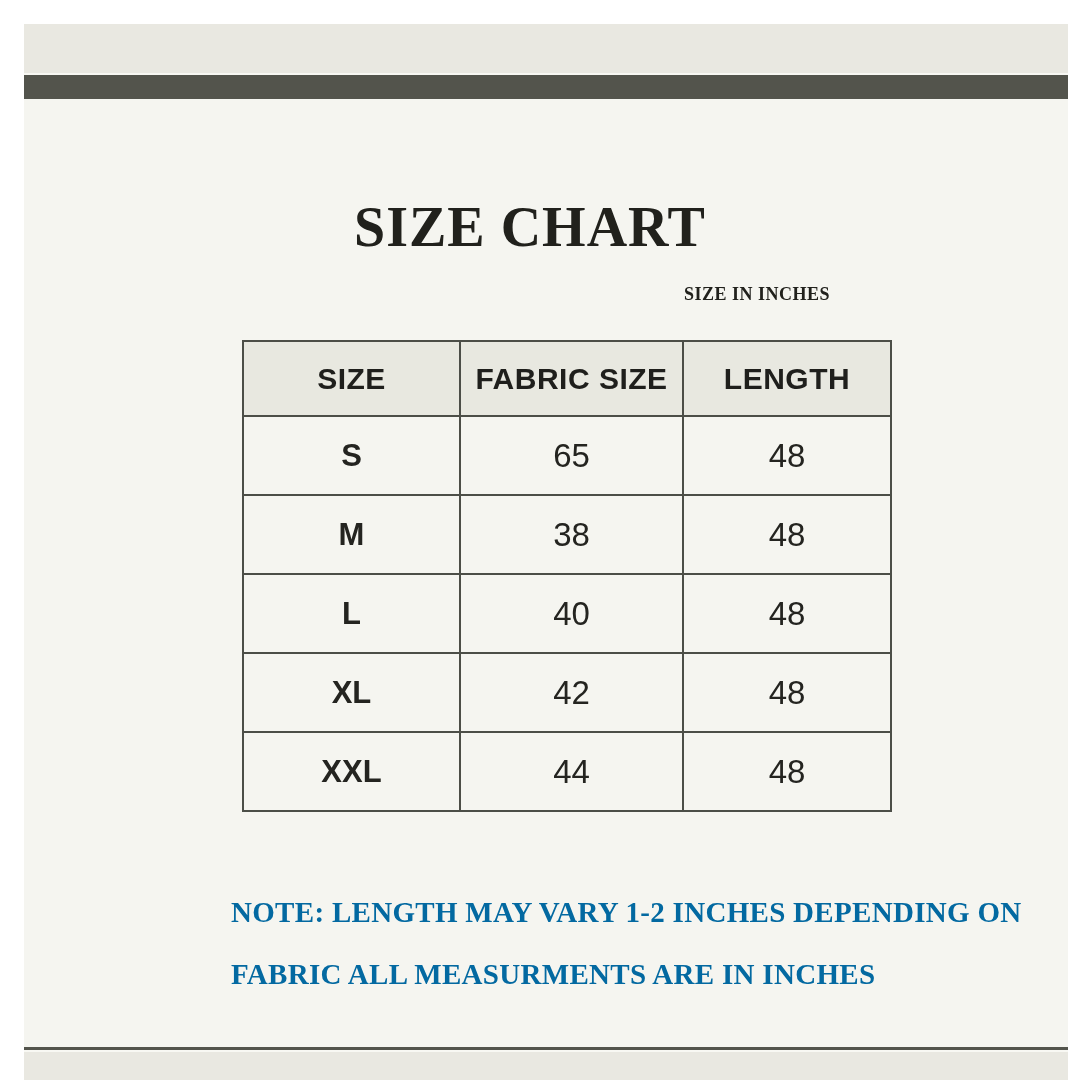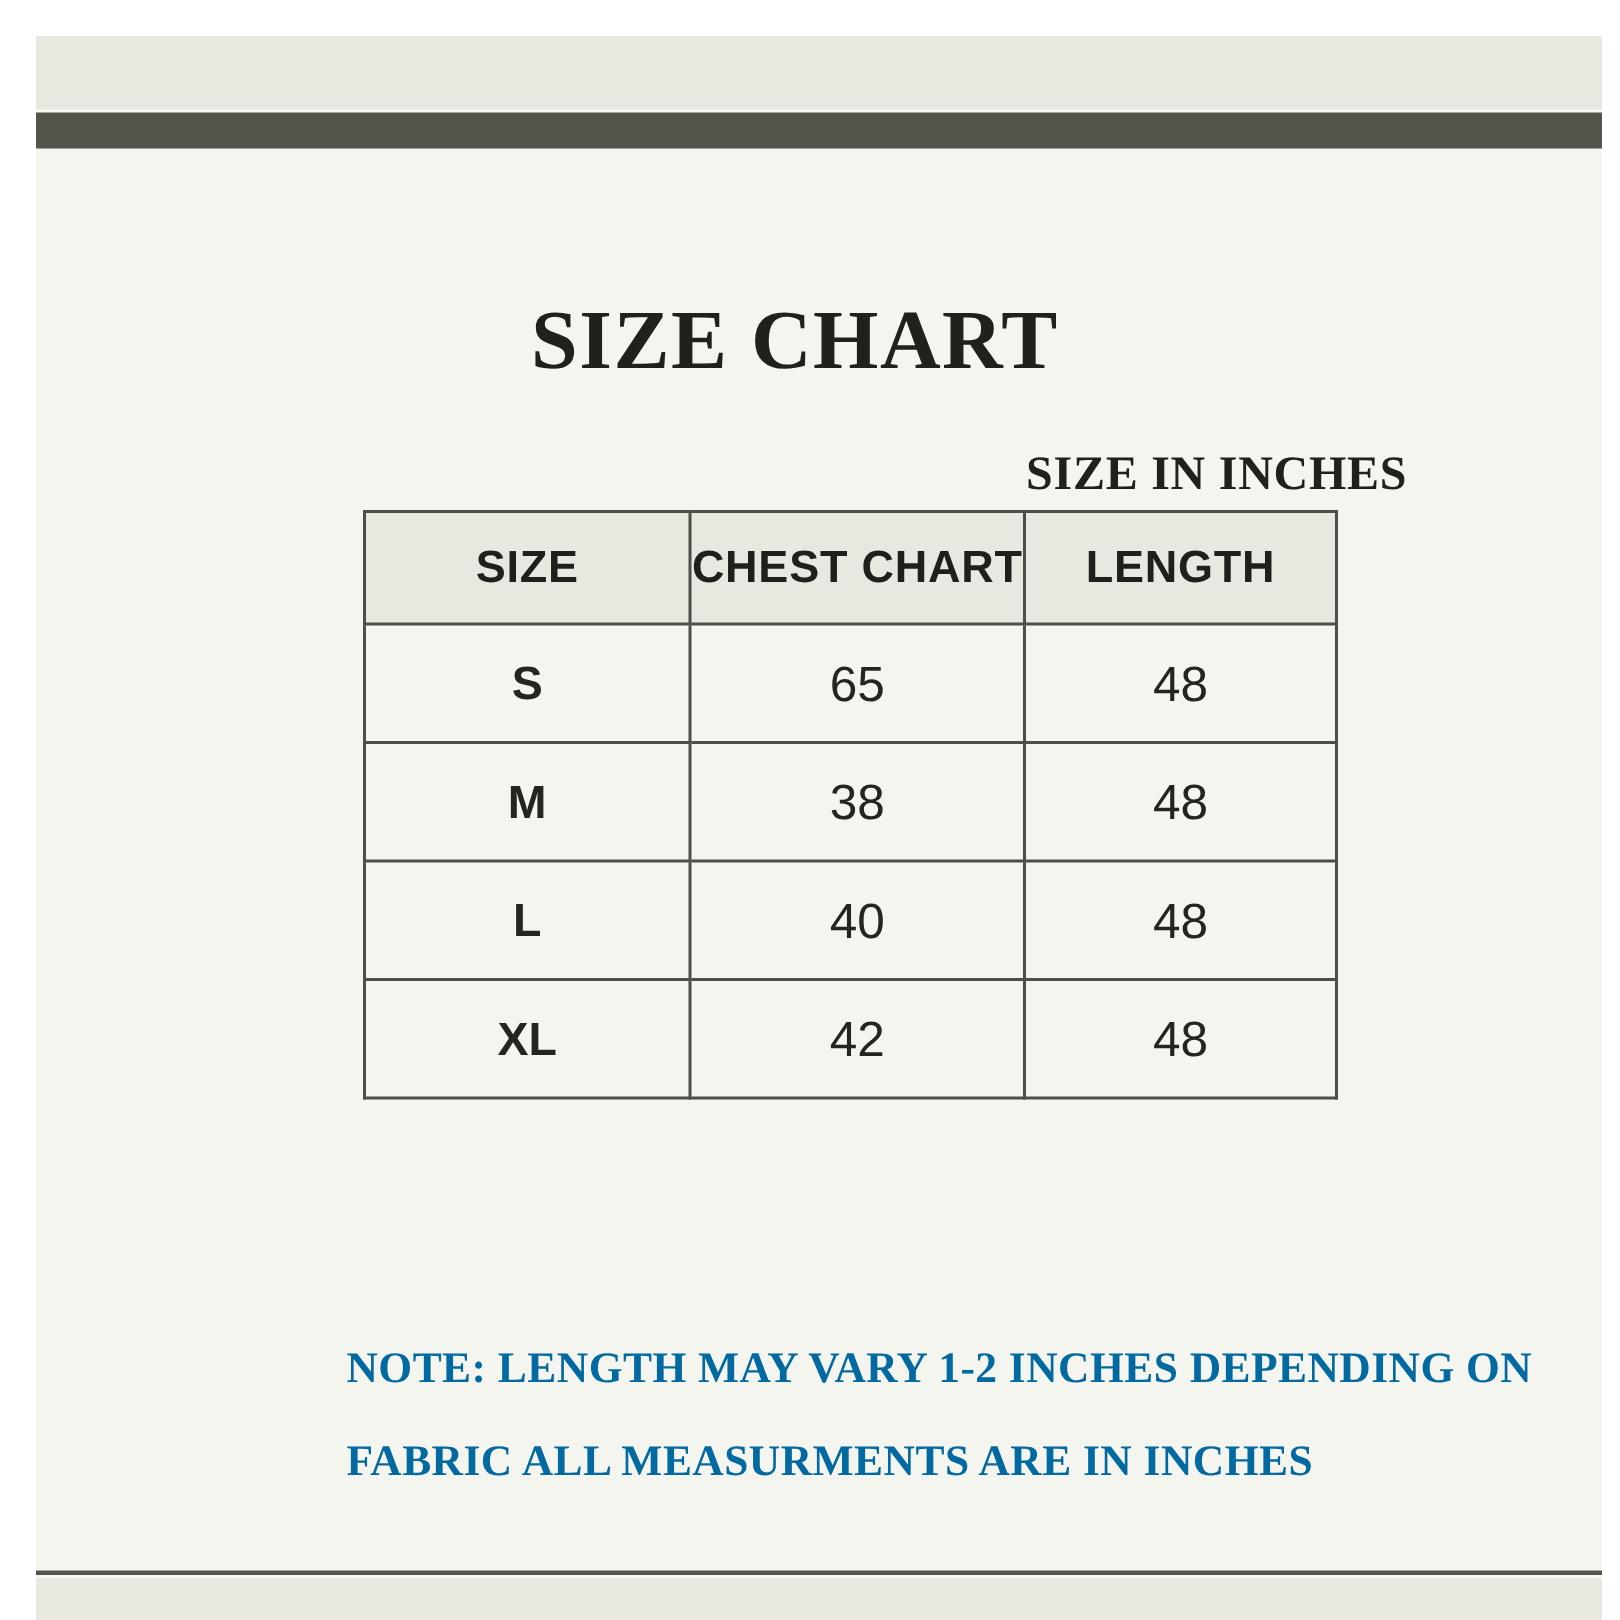--- a/index.html
+++ b/index.html
@@ -42,26 +42,25 @@
     line-height:1;
     color:var(--text);
     white-space:nowrap;
   }
   .page-subtitle{
     position:absolute;
     left:648px;
     top:249px;
     font-family:"Liberation Serif", serif;
     font-weight:bold;
-    font-size:32px;
+    font-size:18px;
     letter-spacing:0.5px;
     line-height:1;
     color:var(--text);
     white-space:nowrap;
-    margin-top:14px;
   }
 
   table.size-table{
     position:absolute;
     left:218px;
     top:316px;
     width:648px;
     border-collapse:collapse;
     table-layout:fixed;
   }
@@ -119,21 +118,21 @@
 
   <table class="size-table">
     <colgroup>
       <col style="width:217px">
       <col style="width:223px">
       <col style="width:208px">
     </colgroup>
     <thead>
       <tr>
         <th>SIZE</th>
-        <th>CHEST CHART</th>
+        <th>FABRIC SIZE</th>
         <th>LENGTH</th>
       </tr>
     </thead>
     <tbody>
       <tr>
         <td class="size-label">S</td>
         <td>65</td>
         <td>48</td>
       </tr>
       <tr>
@@ -144,20 +143,25 @@
       <tr>
         <td class="size-label">L</td>
         <td>40</td>
         <td>48</td>
       </tr>
       <tr>
         <td class="size-label">XL</td>
         <td>42</td>
         <td>48</td>
       </tr>
+      <tr>
+        <td class="size-label">XXL</td>
+        <td>44</td>
+        <td>48</td>
+      </tr>
     </tbody>
   </table>
 
   <div class="note">
     <div>NOTE: LENGTH MAY VARY 1-2 INCHES DEPENDING ON</div>
     <div>FABRIC ALL MEASURMENTS ARE IN INCHES</div>
   </div>
 
   <div class="rule-bottom"></div>
   <div class="hairline-bottom"></div>

